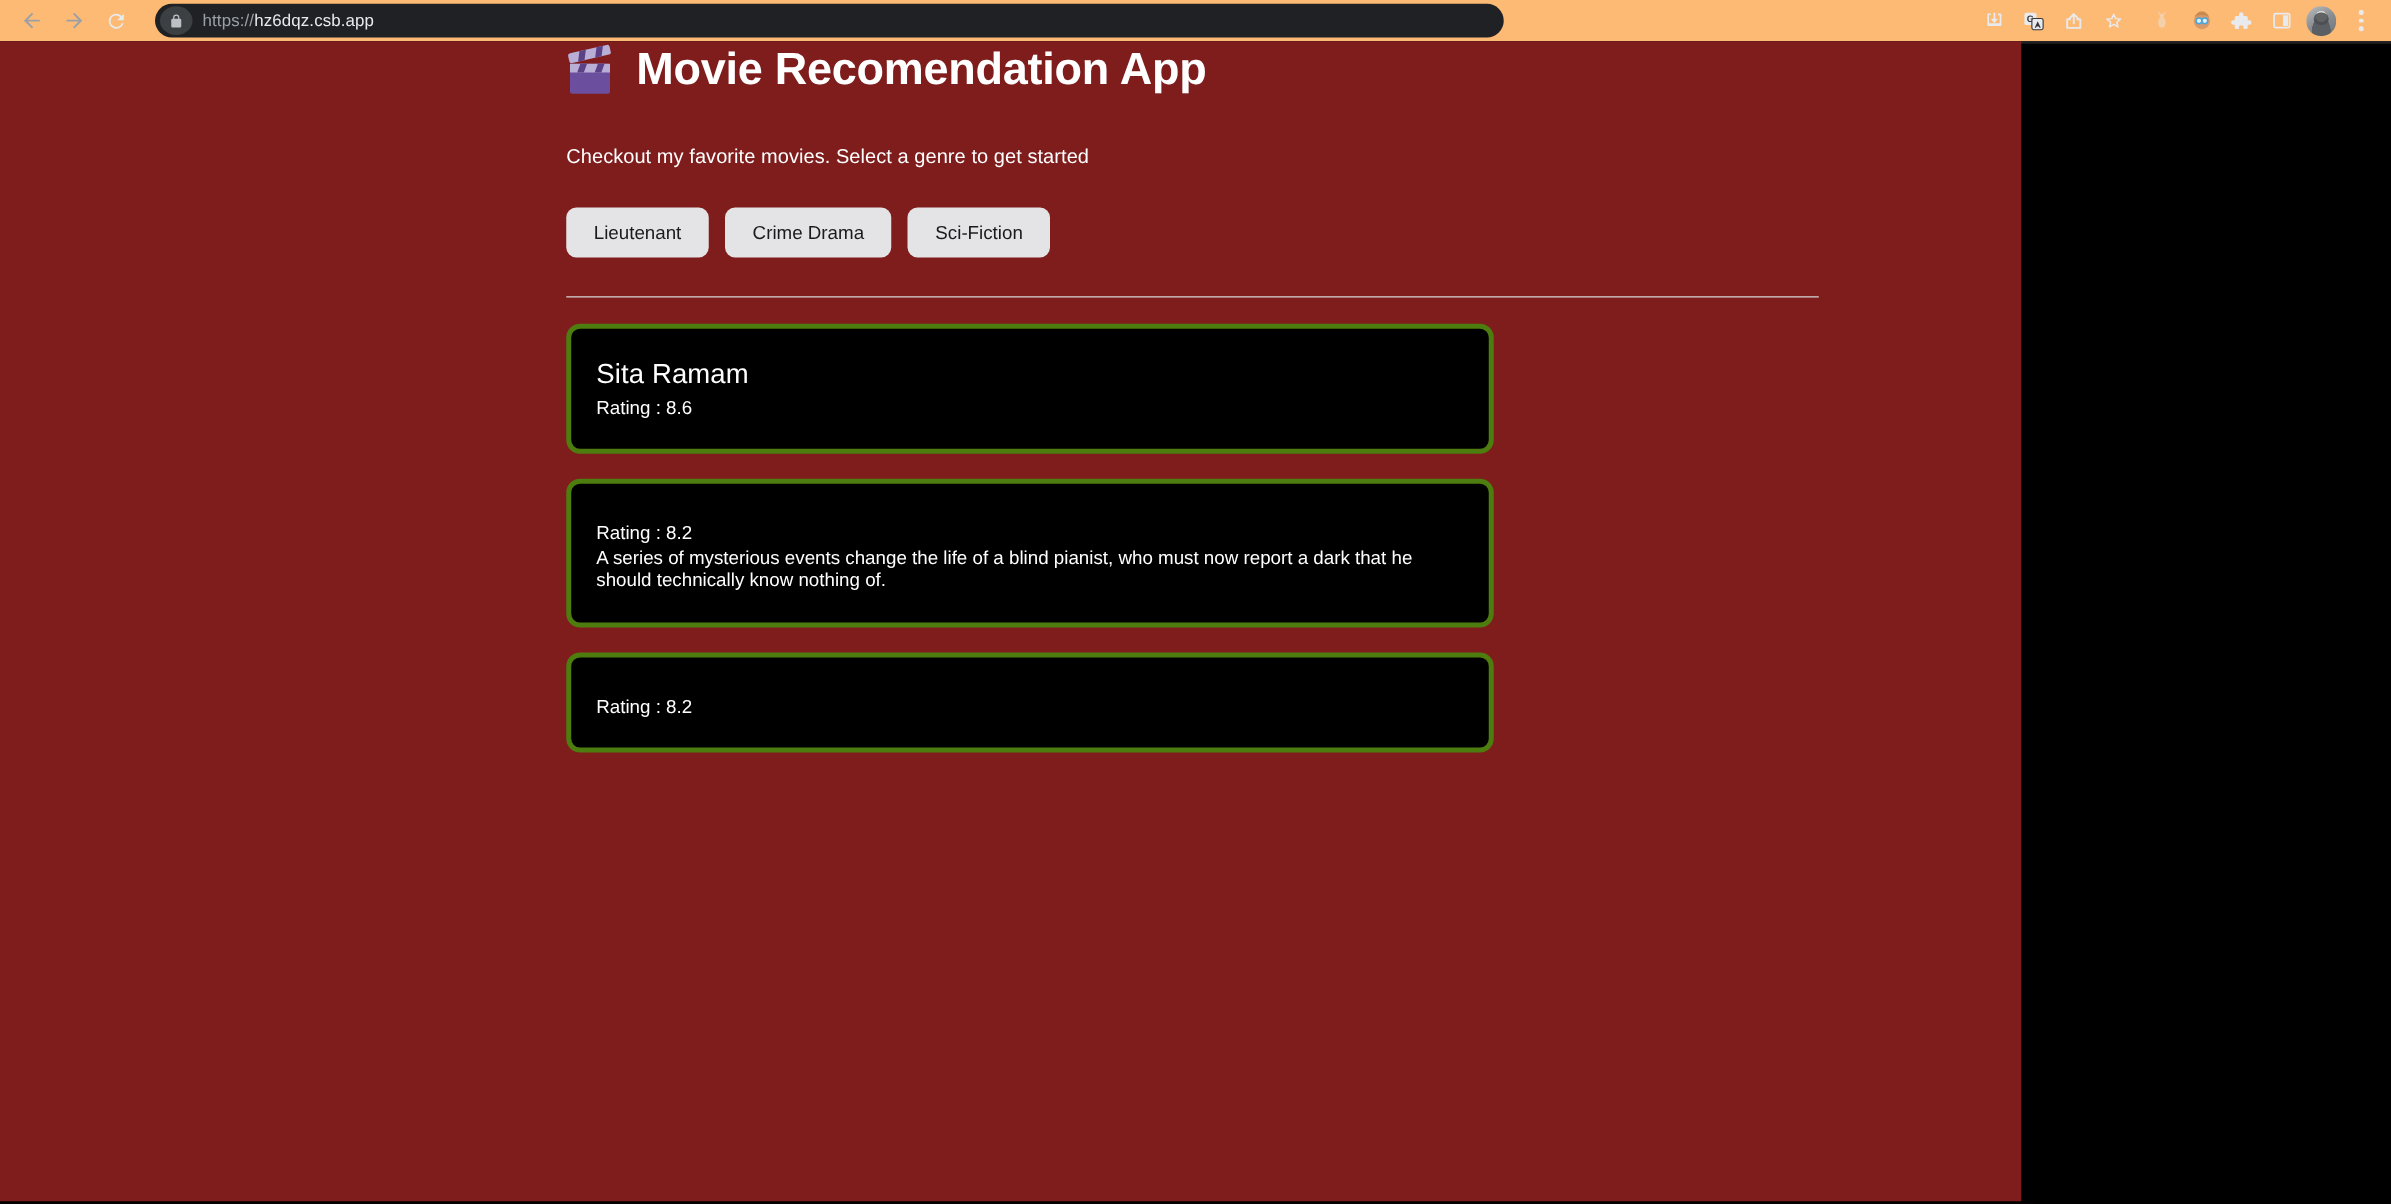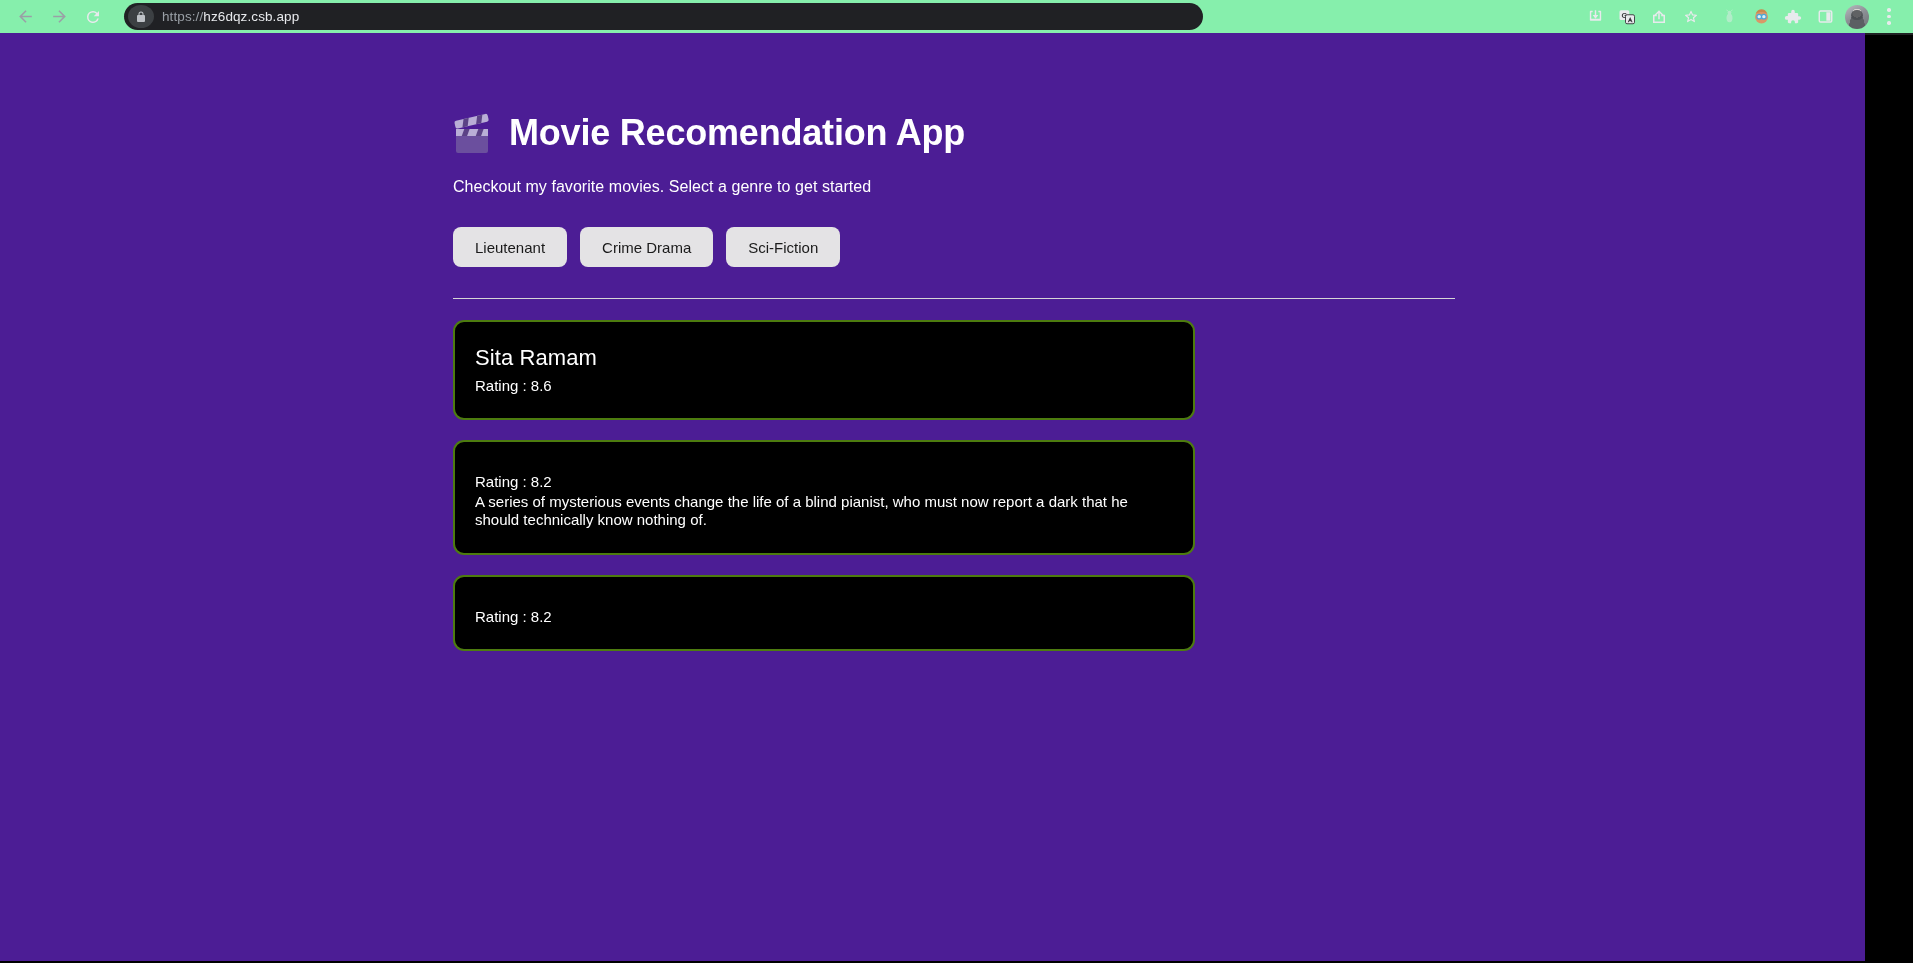--- a/index.html
+++ b/index.html
@@ -11,21 +11,21 @@
     background: #000000;
     font-family: "Liberation Sans", sans-serif;
     overflow: hidden;
   }
 
   
   .browser-chrome {
     position: relative;
     width: 1913px;
     height: 33px;
-    background: #86efac;
+    background: #fdba74;
     display: flex;
     align-items: center;
   }
   .chrome-bottom-edge {
     position: absolute;
     left: 0; top: 33px;
     width: 1913px; height: 2px;
     background: #202124;
   }
 
@@ -115,25 +115,24 @@
   .kebab span {
     width: 3.5px; height: 3.5px;
     border-radius: 50%;
     background: #e8eaed;
     display: block;
   }
 
   
   .page {
     position: relative;
-    width: 1865px;
+    width: 1617px;
     height: 928px;
-    background: #4c1d95;
+    background: #7f1d1d;
     padding-left: 453px;
-    padding-top: 78px;
   }
 
   .app-header {
     display: flex;
     align-items: center;
     gap: 16px;
   }
   .clapper {
     width: 40px; height: 40px;
     position: relative;
@@ -189,21 +188,21 @@
 
   .app-title {
     font-size: 36px;
     font-weight: bold;
     color: #ffffff;
     letter-spacing: -0.2px;
     white-space: nowrap;
   }
 
   .app-subtitle {
-    margin-top: 23px;
+    margin-top: 40px;
     font-size: 16px;
     color: #ffffff;
     letter-spacing: 0.05px;
   }
 
   .genre-row {
     margin-top: 31px;
     display: flex;
     gap: 13px;
   }
@@ -229,21 +228,21 @@
   }
 
   .movie-list {
     margin-top: 21px;
     display: flex;
     flex-direction: column;
     gap: 20px;
   }
   .movie-card {
     width: 742px;
-    border: 2px solid #4d7c0f;
+    border: 4px solid #4d7c0f;
     border-radius: 11px;
     padding: 24px 0 24px 20px;
     background: #000000;
   }
   .movie-title {
     font-size: 22px;
     color: #ffffff;
     line-height: 1.1;
     letter-spacing: 0.1px;
   }

